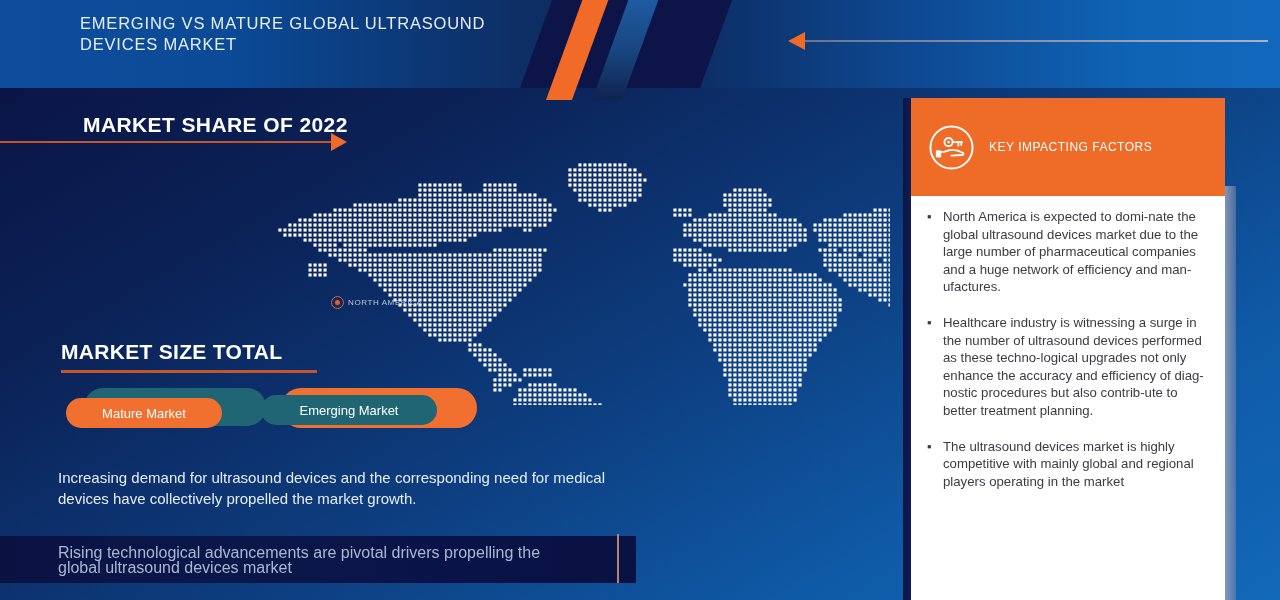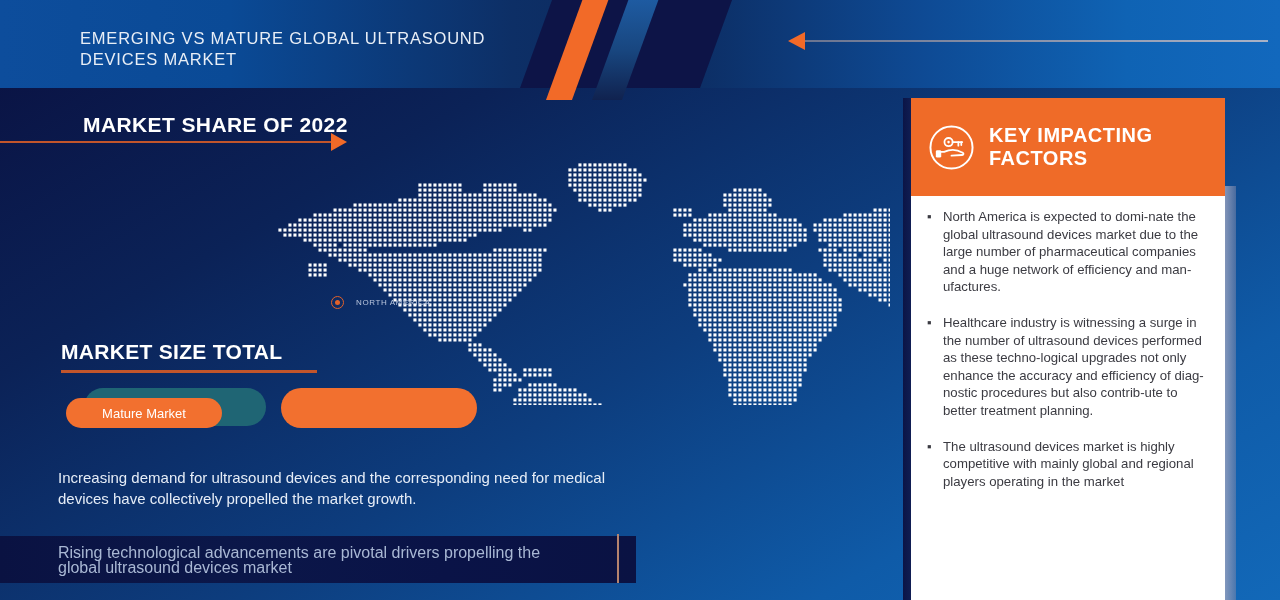--- a/index.html
+++ b/index.html
@@ -30,21 +30,21 @@
   .stripe {
     position: absolute; top: -10px; height: 110px;
     transform: skewX(-20deg);
   }
   .stripe-orange { left: 566px; width: 26px; background: #f26a28; }
   .stripe-blue {
     left: 612px; width: 30px;
     background: linear-gradient(180deg, #1f5fa8 0%, #18467f 55%, #10224f 100%);
   }
   .header-title {
-    position: absolute; left: 80px; top: 28px; width: 470px;
+    position: absolute; left: 80px; top: 13px; width: 470px;
     color: #e8eef6; font-size: 16.5px; letter-spacing: 0.8px;
     line-height: 21px; font-weight: 400;
     text-transform: uppercase;
   }
   .hdr-arrow-wrap {
     position: absolute; left: 788px; top: 32px; width: 480px; height: 18px;
   }
   .hdr-arrow-head {
     position: absolute; left: 0; top: 0;
     width: 0; height: 0;
@@ -87,21 +87,20 @@
     display: flex; align-items: center; justify-content: center;
   }
   .map-marker::after {
     content: ""; width: 5px; height: 5px; border-radius: 50%;
     background: #e2622a;
   }
   .map-marker-label {
     position: absolute; left: 348px; top: 298px;
     color: #b9c6de; font-size: 8px; letter-spacing: 0.6px;
     text-transform: uppercase;
-    margin-left: 8px;
   }
 
   
   .mst-title {
     position: absolute; left: 61px; top: 340px;
     color: #ffffff; font-size: 21px; font-weight: bold; letter-spacing: 0.3px;
   }
   .mst-underline {
     position: absolute; left: 61px; top: 370px; width: 256px; height: 3px;
     background: #c2552b;
@@ -166,21 +165,21 @@
     position: absolute; left: 0; top: 0; width: 314px; height: 98px;
     background: #ef6b28;
     display: flex; align-items: center;
   }
   .panel-icon {
     position: relative;
     margin-left: 17px; width: 47px; height: 47px; flex: 0 0 47px;
   }
   .panel-title {
     margin-left: 14px;
-    color: #ffffff; font-size: 20px; font-weight: bold; letter-spacing: 0.5px;
+    color: #ffffff; font-size: 12px; font-weight: normal; letter-spacing: 0.5px;
   }
   .panel-list {
     position: absolute; left: 0; top: 110px; width: 314px;
     padding: 0 18px 0 16px;
   }
   .panel-item {
     display: flex; margin-bottom: 18px;
   }
   .panel-bullet {
     flex: 0 0 16px;
@@ -2499,20 +2498,21 @@
   <div class="mst-title">MARKET SIZE TOTAL</div>
   <div class="mst-underline"></div>
 
   <div class="pill-group" id="pg-mature">
     <div class="pill pill-back" style="background: rgb(31, 101, 116);"></div>
     <div class="pill pill-front" style="background: rgb(242, 112, 47);">Mature Market</div>
   </div>
 
   <div class="pill-group" id="pg-emerging">
     <div class="pill pill-back" style="background: rgb(242, 112, 47);"></div>
+    <div class="pill pill-front" style="background: rgb(31, 101, 116);">Emerging Market</div>
   </div>
 
   <div class="body-text">Increasing demand for ultrasound devices and the corresponding need for medical devices have collectively propelled the market growth.</div>
 
   <div class="footer-band"></div>
   <div class="footer-accent"></div>
   <div class="footer-text">Rising technological advancements are pivotal drivers propelling the global ultrasound devices market</div>
 
   <div class="panel-edge"></div>
   <div class="panel-shadow"></div>

